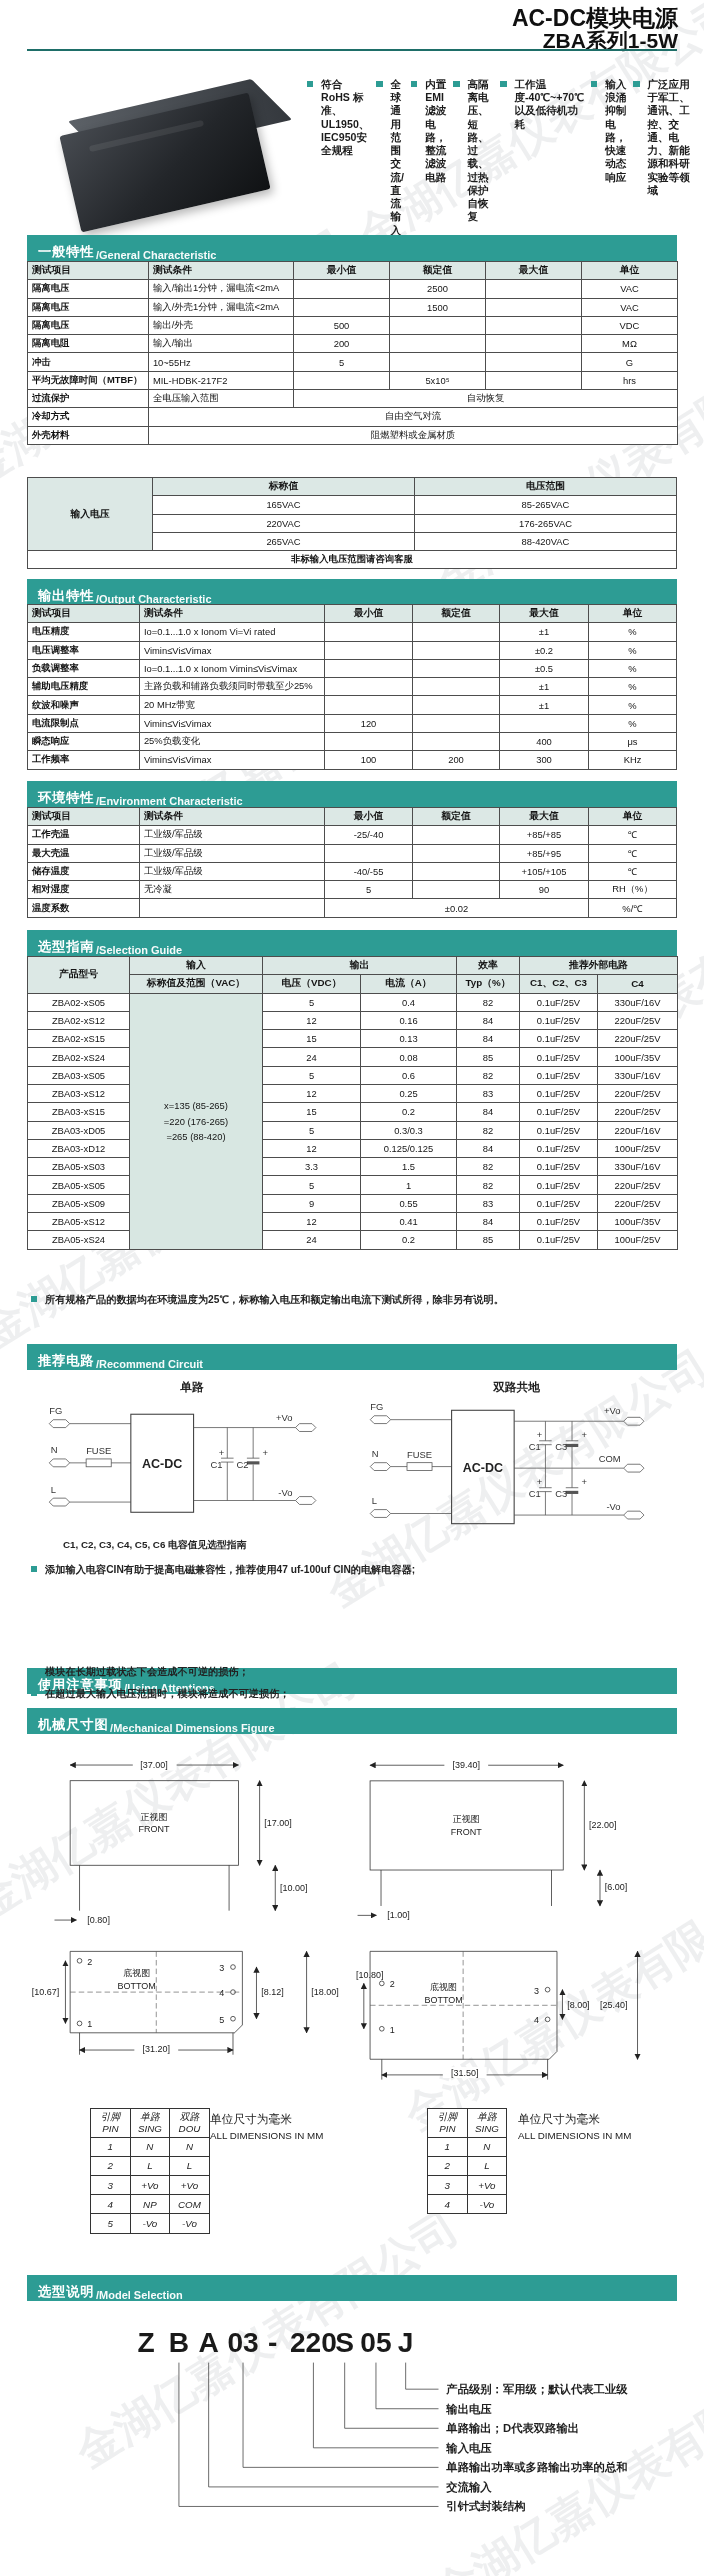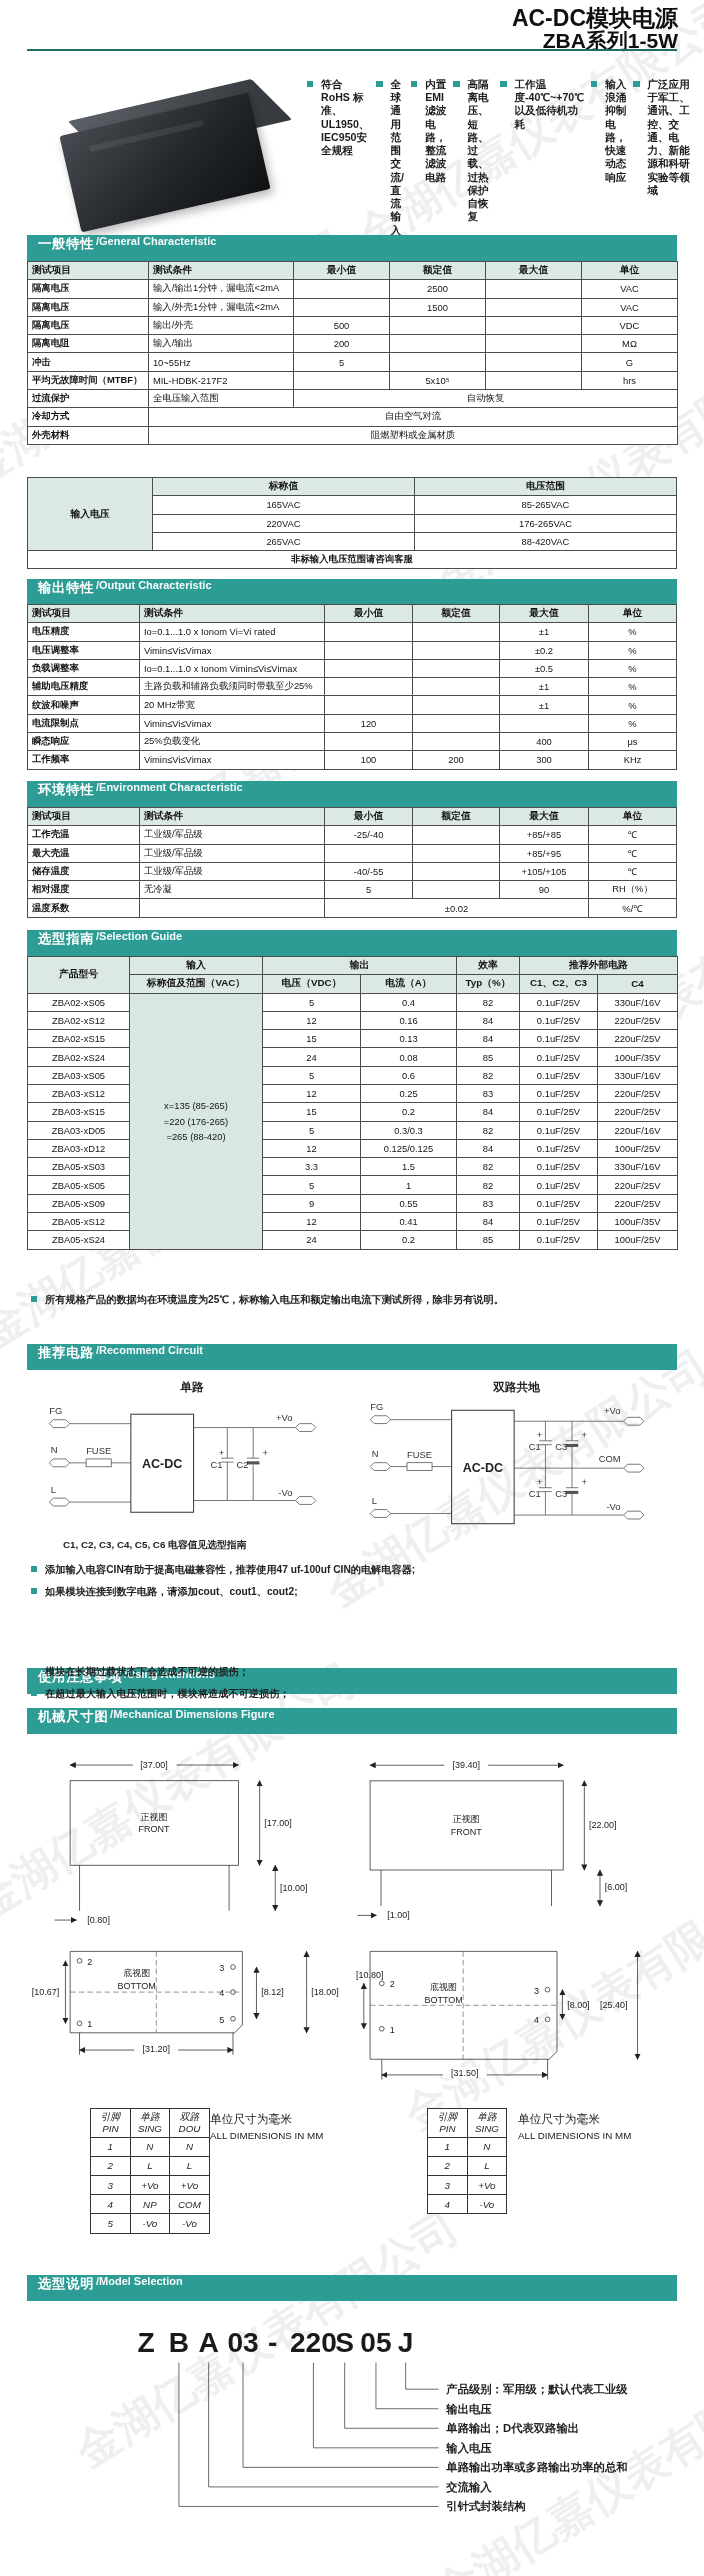--- a/index.html
+++ b/index.html
@@ -21,21 +21,21 @@
            background:linear-gradient(145deg,#474b51 0%,#23262a 55%,#101214 100%);
            transform:rotate(-13deg);box-shadow:2.3px 4.7px 9.4px rgba(0,0,0,.28);}
   .ph-sheen{position:absolute;left:47px;top:61px;width:117px;height:6.3px;background:rgba(255,255,255,.08);
             transform:rotate(-13deg);border-radius:3.1px;}
   
   .features{position:absolute;left:307px;top:78px;width:390px;display:flex;flex-direction:row;gap:7px;z-index:2;}
   .feat{display:flex;align-items:flex-start;font-size:10.6px;font-weight:bold;color:#1b1b1b;line-height:1.25;}
   .sq{flex:0 0 6.3px;width:6.3px;height:6.3px;background:#2d9c94;margin:3.1px 7.8px 0 0;}
   
   .band{position:absolute;left:27px;width:650px;height:26px;background:#2d9c94;color:#fff;
-        display:flex;align-items:flex-start;padding-left:11px;box-sizing:border-box;z-index:2;}
+        display:flex;align-items:flex-end;padding-left:11px;box-sizing:border-box;z-index:2;}
   .band .bz{font-size:13.3px;font-weight:bold;letter-spacing:0.8px;}
   .band .be{font-size:11px;font-weight:bold;margin-left:1.6px;opacity:.96;}
   
   .t{position:absolute;left:27px;width:650px;border-collapse:collapse;table-layout:fixed;background:#fff;z-index:2;}
   .t td{border:0.8px solid #4d4d4d;font-size:9.4px;color:#141414;text-align:center;
         padding:0.8px 3.9px;height:15.7px;overflow:hidden;white-space:nowrap;}
   .t .h{background:#dce8e5;font-weight:bold;font-size:9.8px;}
   .t .hl{text-align:left;}
   .t .l{text-align:left;font-weight:bold;}
   .t .c{text-align:left;}
@@ -680,24 +680,20 @@
     <text class="cadtxt" x="328" y="146" text-anchor="end">-Vo</text>
     <g transform="translate(332,147)">
         <polygon class="wire" points="5,0 21,0 26,5 21,10 5,10 0,5"></polygon>
       </g>
   </svg>
 
   <div class="capnote" style="top:1539px">C1, C2, C3, C4, C5, C6 电容值见选型指南</div>
   <div class="note" style="top:1563px">
       <span class="sq"></span>
       <span>添加输入电容CIN有助于提高电磁兼容性，推荐使用47 uf-100uf CIN的电解电容器;</span>
-    </div>
-  <div class="note" style="top:1585px">
-      <span class="sq"></span>
-      <span>如果模块连接到数字电路，请添加cout、cout1、cout2;</span>
     </div>
 
   <div class="band" style="top:1668px">
     <span class="bz">使用注意事项</span>
     <span class="be">/Using Attentions</span>
   </div>
   <div class="note" style="top:1665px">
       <span class="sq"></span>
       <span>模块在长期过载状态下会造成不可逆的损伤；</span>
     </div>

